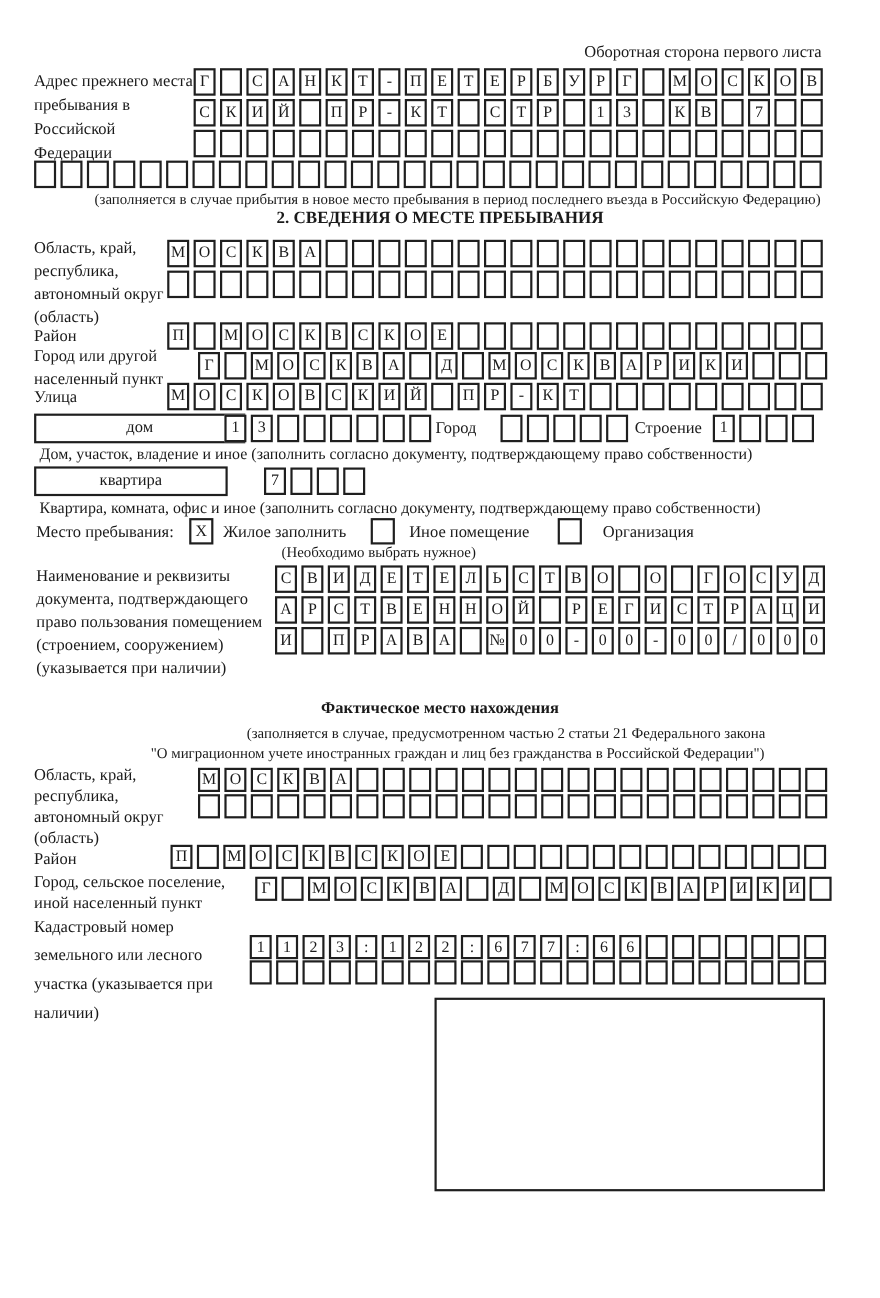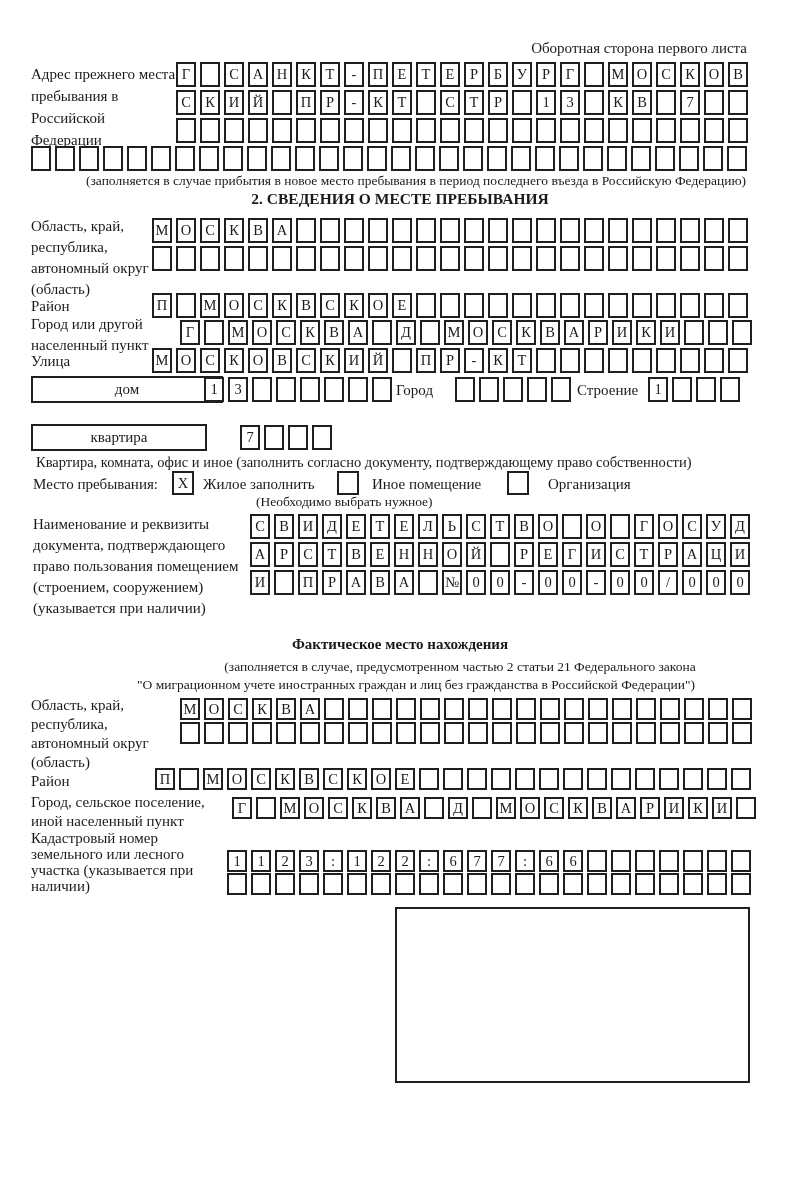--- a/index.html
+++ b/index.html
@@ -314,20 +314,21 @@
       <span class="cell"></span>
       <span class="cell"></span>
     </div>
   <div class="abs label" style="top:379px;left:577px;">Строение</div>
   <div class="abs cells" style="top:377px;left:648px;">
       <span class="cell">1</span>
       <span class="cell"></span>
       <span class="cell"></span>
       <span class="cell"></span>
     </div>
+  <div class="abs" style="top:405px;left:36px;font-size:14.5px;">Дом, участок, владение и иное (заполнить согласно документу, подтверждающему право собственности)</div>
 
   <div class="abs wide-box" style="top:424px;left:31px;width:176px;">квартира</div>
   <div class="abs cells" style="top:425px;left:240px;">
       <span class="cell">7</span>
       <span class="cell"></span>
       <span class="cell"></span>
       <span class="cell"></span>
     </div>
   <div class="abs" style="top:454px;left:36px;font-size:14.5px;">Квартира, комната, офис и иное (заполнить согласно документу, подтверждающему право собственности)</div>
 
@@ -517,21 +518,21 @@
       <span class="cell">К</span>
       <span class="cell">В</span>
       <span class="cell">А</span>
       <span class="cell">Р</span>
       <span class="cell">И</span>
       <span class="cell">К</span>
       <span class="cell">И</span>
       <span class="cell"></span>
     </div>
 
-  <div class="abs label" style="top:830px;left:31px;width:185px;line-height:16px;">Кадастровый номер земельного или лесного участка (указывается при наличии)</div>
+  <div class="abs label" style="top:830px;left:31px;width:185px;line-height:26px;">Кадастровый номер земельного или лесного участка (указывается при наличии)</div>
   <div class="abs cells cells-sm" style="top:850px;left:227px;">
       <span class="cell">1</span>
       <span class="cell">1</span>
       <span class="cell">2</span>
       <span class="cell">3</span>
       <span class="cell">:</span>
       <span class="cell">1</span>
       <span class="cell">2</span>
       <span class="cell">2</span>
       <span class="cell">:</span>

